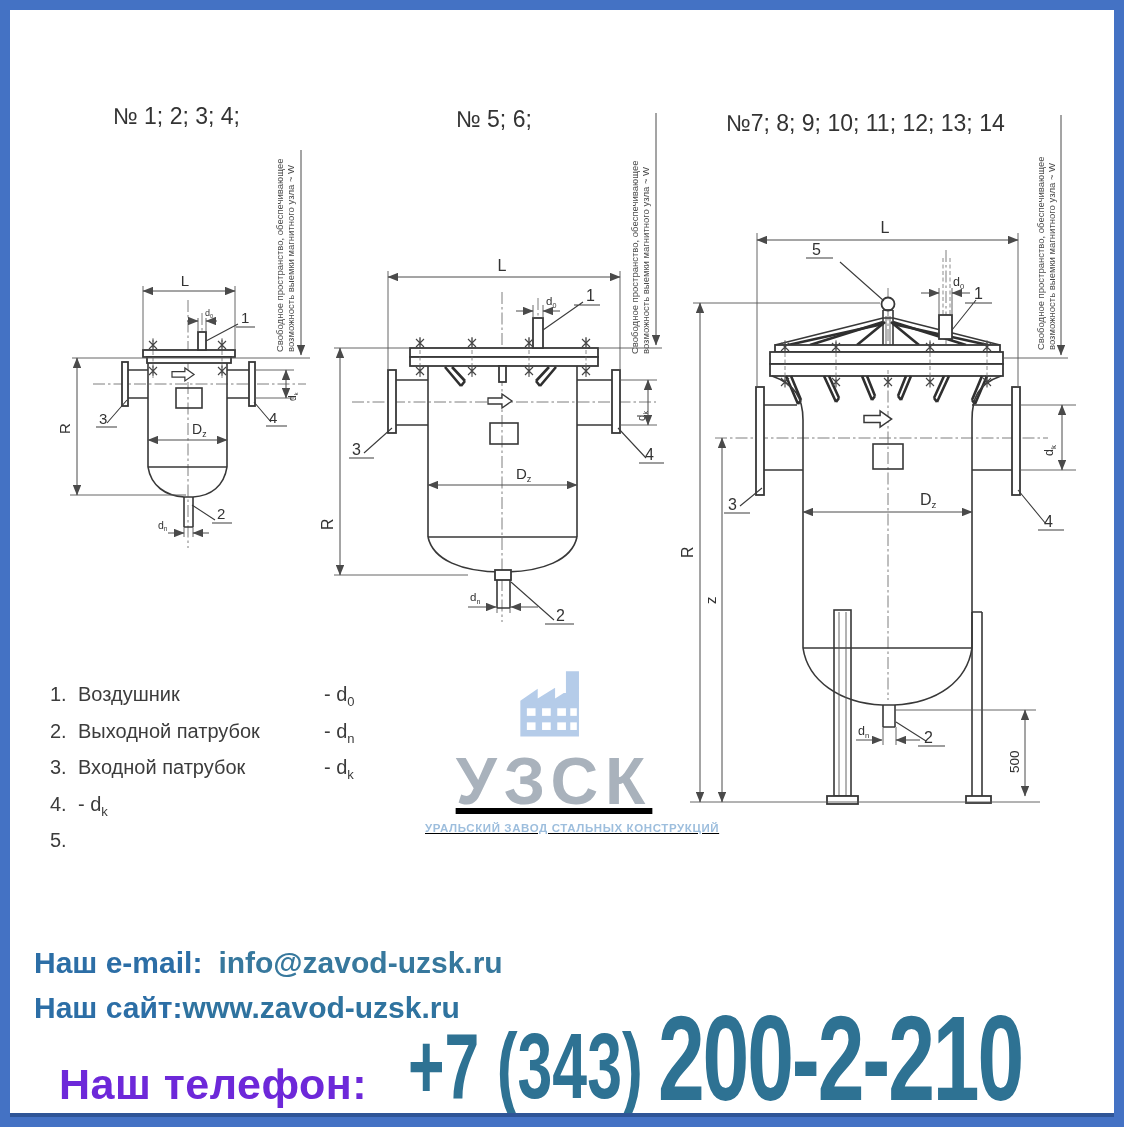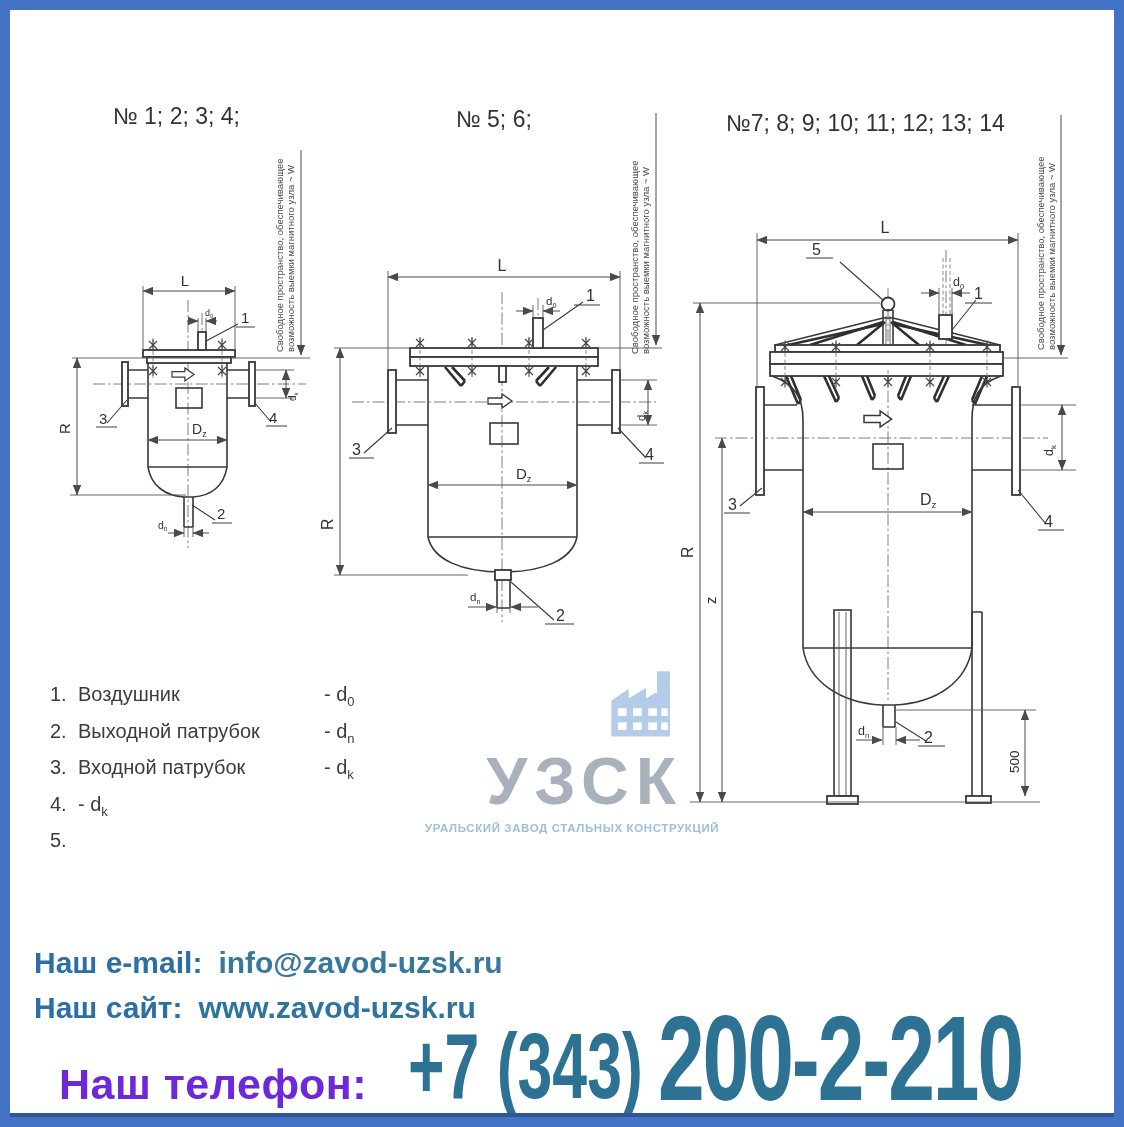--- a/index.html
+++ b/index.html
@@ -25,30 +25,30 @@
   
   .legend{position:absolute;left:40px;top:670px;width:322px;color:#3c3c3c;
           font-size:20px;line-height:28.5px;}
   .legend-row{display:flex;}
   .lnum{width:28px;}
   .lname{flex:1;}
   .lsym{width:48px;white-space:nowrap;}
   .lsym sub{font-size:13px;}
 
   
-  .watermark{position:absolute;left:415px;top:660px;width:258px;text-align:right;z-index:0;}
+  .watermark{position:absolute;left:415px;top:660px;width:258px;text-align:center;z-index:0;text-decoration:underline;}
   .wm-abbr{font-size:66px;font-weight:bold;color:#a9b2bc;letter-spacing:7px;line-height:1;margin-top:4px;}
   .wm-sub{font-size:11.5px;font-weight:bold;color:#9dbedd;letter-spacing:.6px;margin-top:8px;white-space:nowrap;}
 
   
   .contact{position:absolute;left:24px;font-weight:bold;white-space:nowrap;}
   .email-line{top:936px;font-size:30px;color:#2c6ea6;}
   .email-line .val{color:#37789d;margin-left:16px;}
   .site-line{top:981px;font-size:30px;color:#2c6ea6;}
-  .site-line .val{color:#2f739f;margin-left:16px;}
+  .site-line .val{color:#2f739f;margin-left:0;}
   .phone-label{top:1050px;font-size:43px;color:#6d28d9;letter-spacing:.5px;margin-left:25px;}
   .phone-prefix{left:398px;top:1010px;font-size:92px;color:#2e7293;line-height:1;
                 transform:scaleX(.68);transform-origin:left top;}
   .phone-number{left:648px;top:988px;font-size:120px;color:#2e7293;line-height:1;
                 letter-spacing:-3px;transform:scaleX(.70);transform-origin:left top;}
   .diagram{position:absolute;left:0;top:0;z-index:1;}
 </style>
 </head>
 <body>
 

